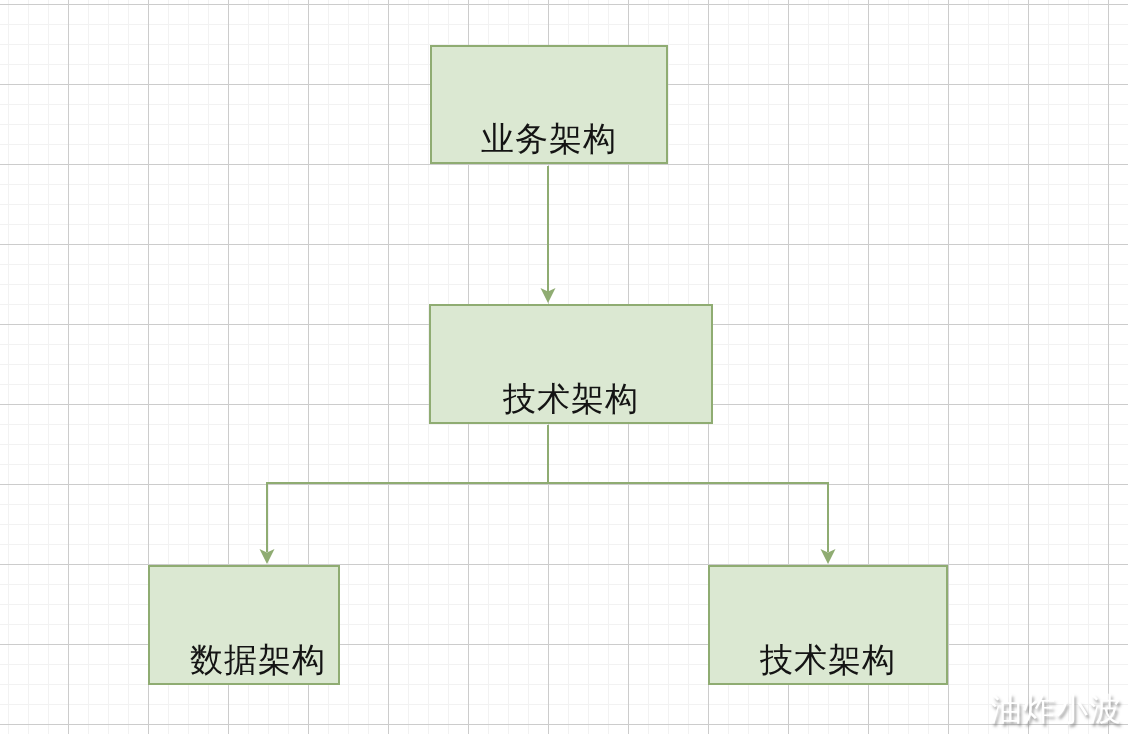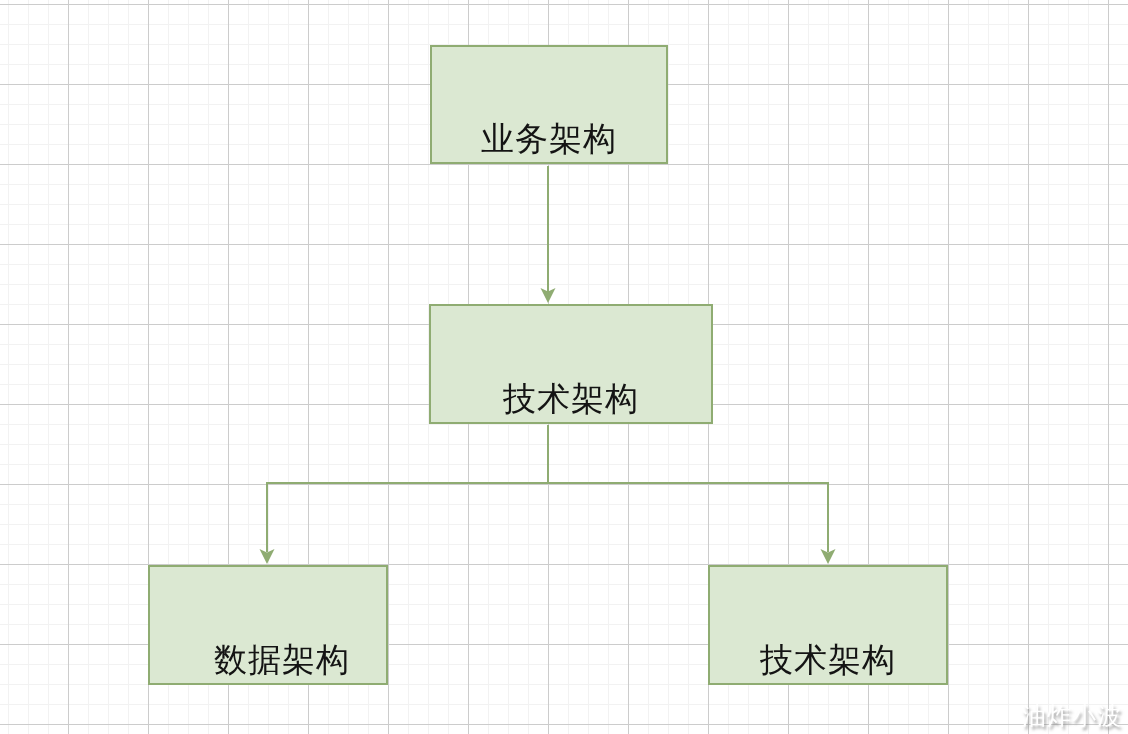--- a/index.html
+++ b/index.html
@@ -41,28 +41,28 @@
     justify-content: center;
   }
   .node-label {
     font-size: 33px;
     color: var(--text-color);
     letter-spacing: 1px;
     white-space: nowrap;
   }
   .node-business    { left: 430px; top:  45px; width: 238px; height: 119px; }
   .node-technical   { left: 429px; top: 304px; width: 284px; height: 120px; }
-  .node-data        { left: 148px; top: 565px; width: 240px; height: 120px; padding-left: 28px; }
+  .node-data        { left: 148px; top: 565px; width: 192px; height: 120px; padding-left: 28px; }
   .node-application { left: 708px; top: 565px; width: 240px; height: 120px; }
   .watermark {
     position: absolute;
     right: 6px;
     bottom: 2px;
     font-family: "DejaVu Serif", "Liberation Serif", serif;
-    font-size: 24px;
+    font-size: 32px;
     letter-spacing: 1px;
     color: var(--watermark-color);
     text-shadow: 2px 3px 3px rgba(110,110,110,0.65);
     white-space: nowrap;
   }
 </style>
 </head>
 <body>
 
 <div class="canvas">

